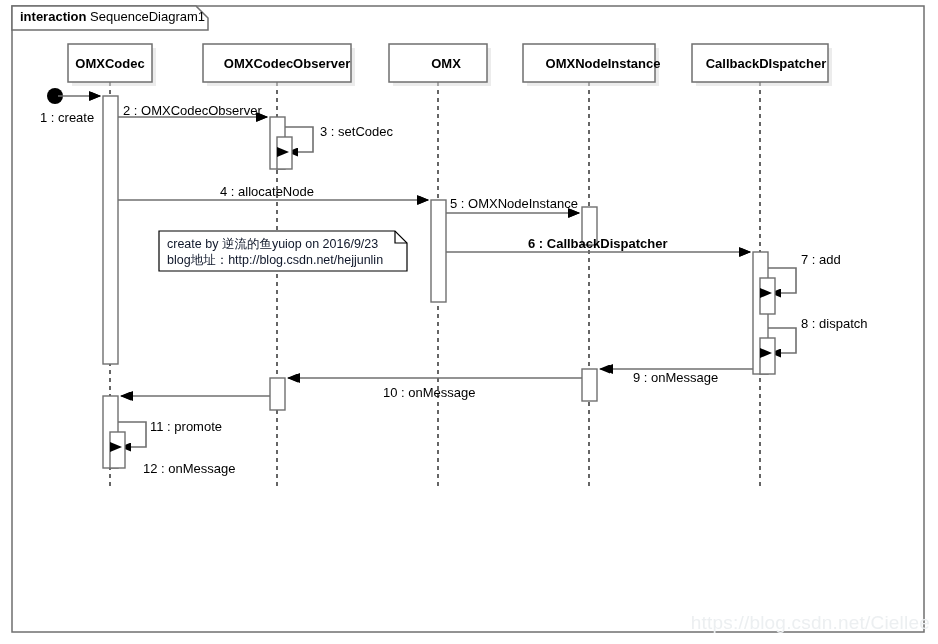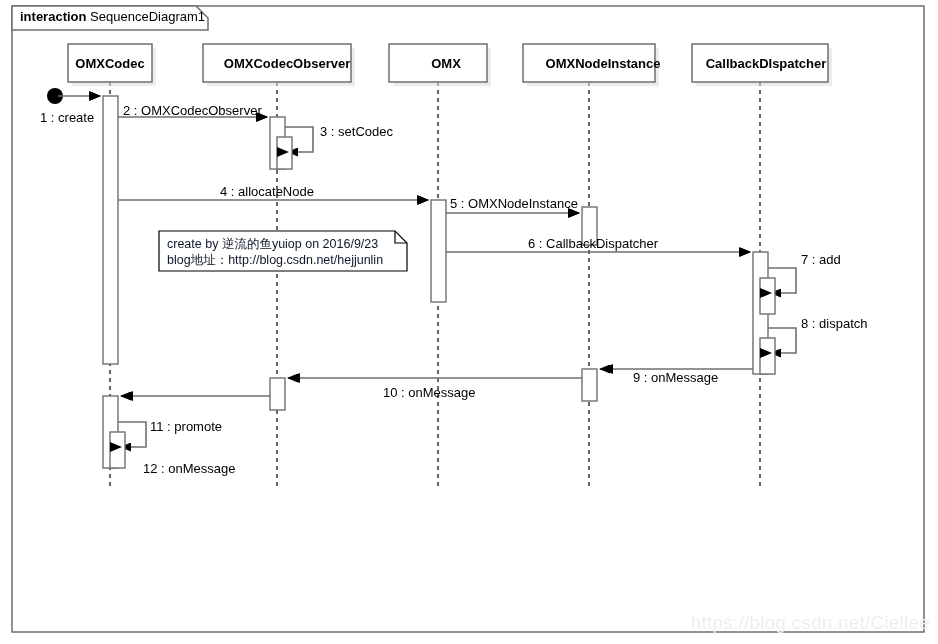--- a/index.html
+++ b/index.html
@@ -180,21 +180,21 @@
 <div class="lifeline-label" style="left:203px; top:56px; width:168px;">OMXCodecObserver</div>
 <div class="lifeline-label" style="left:389px; top:56px; width:114px;">OMX</div>
 <div class="lifeline-label" style="left:523px; top:56px; width:160px;">OMXNodeInstance</div>
 <div class="lifeline-label" style="left:692px; top:56px; width:148px;">CallbackDIspatcher</div>
 
 <div class="msg-label" style="left:40px;  top:110px;">1 : create</div>
 <div class="msg-label" style="left:123px; top:103px;">2 : OMXCodecObserver</div>
 <div class="msg-label" style="left:320px; top:124px;">3 : setCodec</div>
 <div class="msg-label" style="left:220px; top:184px;">4 : allocateNode</div>
 <div class="msg-label" style="left:450px; top:196px;">5 : OMXNodeInstance</div>
-<div class="msg-label" style="left:528px; top:236px;">6 : CallbackDispatcher</div>
+<div class="msg-label" style="left:528px; top:236px;font-weight:bold;">6 : CallbackDispatcher</div>
 <div class="msg-label" style="left:801px; top:252px;">7 : add</div>
 <div class="msg-label" style="left:801px; top:316px;">8 : dispatch</div>
 <div class="msg-label" style="left:633px; top:370px;">9 : onMessage</div>
 <div class="msg-label" style="left:383px; top:385px;">10 : onMessage</div>
 <div class="msg-label" style="left:150px; top:404px;margin-top:15px;">11 : promote</div>
 <div class="msg-label" style="left:143px; top:432px;margin-top:29px;">12 : onMessage</div>
 
 <div class="note-text" style="left:167px; top:236px;">create by 逆流的鱼yuiop on 2016/9/23</div>
 <div class="note-text" style="left:167px; top:252px;">blog地址：http://blog.csdn.net/hejjunlin</div>
 

